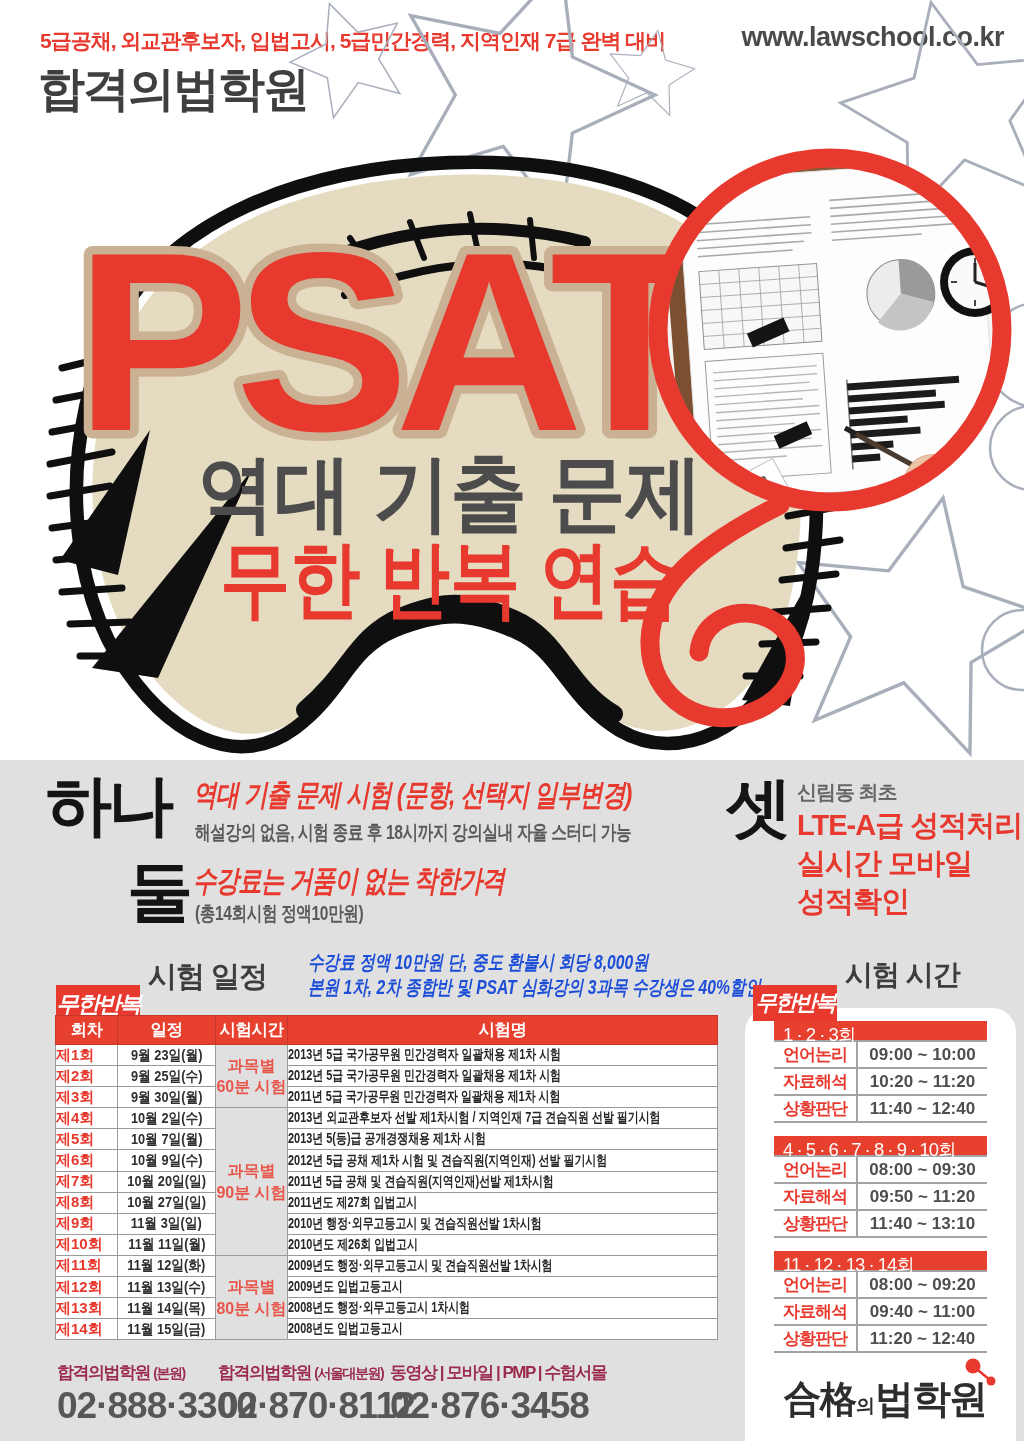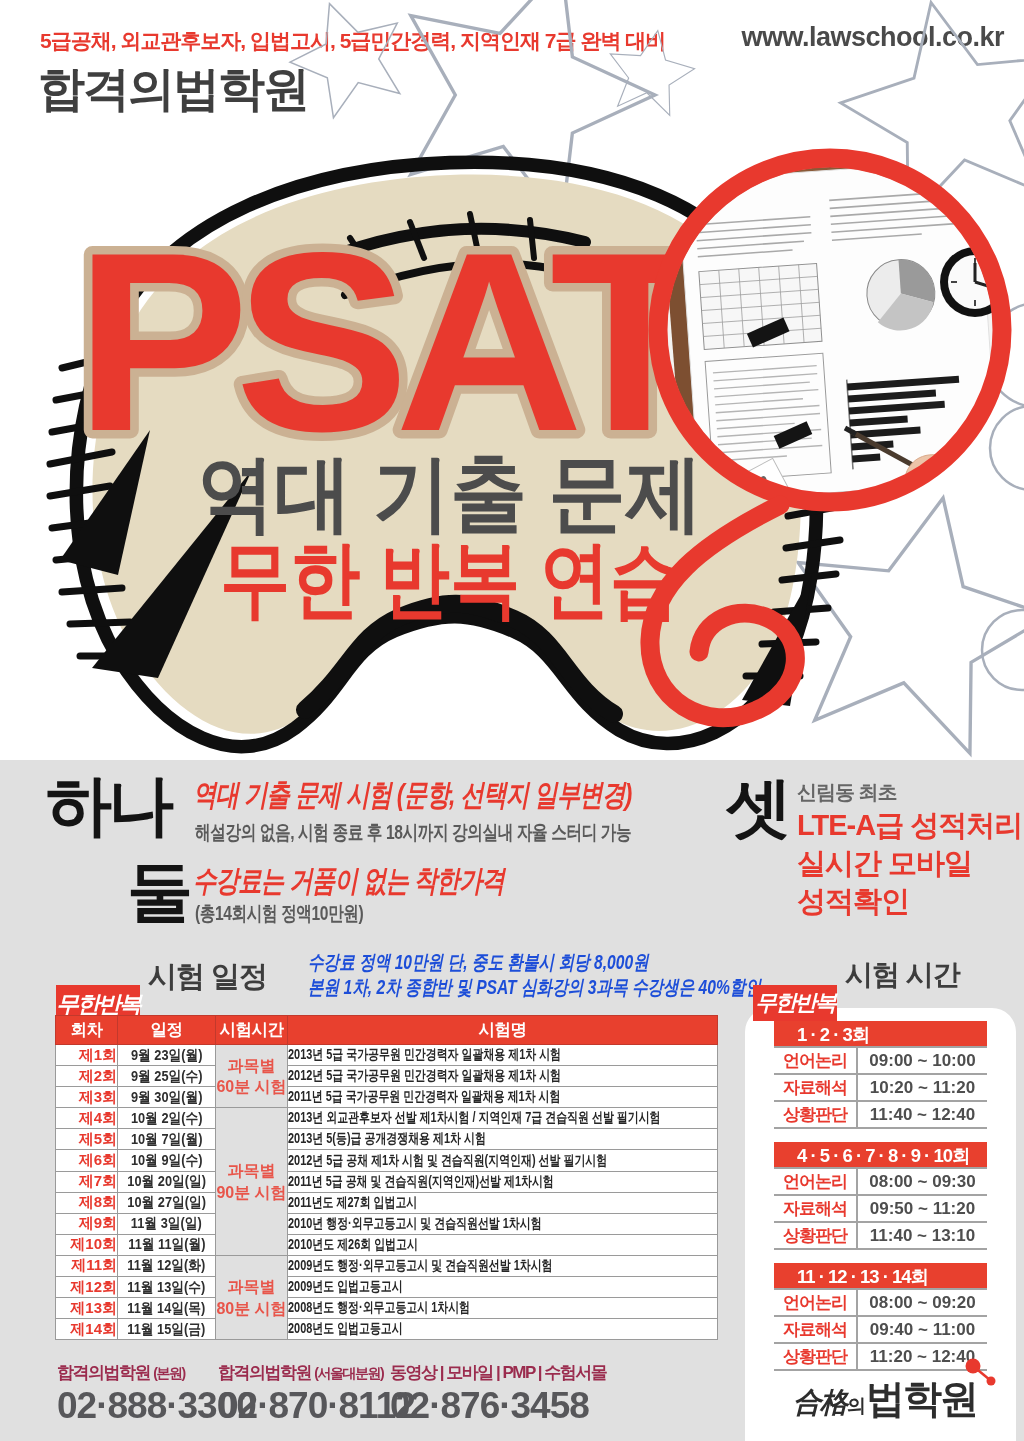--- a/index.html
+++ b/index.html
@@ -32,47 +32,47 @@
          display:flex;align-items:center;justify-content:center;letter-spacing:-2px;margin-top:33px;}
   .sec-title{font-size:29px;font-weight:900;color:#3d3d3d;letter-spacing:-1px;line-height:1;}
   .notes{font-size:20px;font-weight:700;color:#1d4ed8;line-height:25px;font-style:italic;}
 
   
   table.sched{position:absolute;left:55px;top:1015px;width:662px;z-index:3;
     border-collapse:collapse;table-layout:fixed;background:#fff;}
   table.sched th{background:#e8402e;color:#fff;font-size:16.5px;font-weight:bold;height:26px;
     border:1.5px solid #c2392c;letter-spacing:-0.5px;}
   table.sched td{border:1.5px solid #9a9a9a;height:20.1px;padding:0;overflow:hidden;white-space:nowrap;}
-  td.c-no{color:#e8392e;font-weight:bold;font-size:15px;text-align:right;}
+  td.c-no{color:#e8392e;font-weight:bold;font-size:15px;text-align:left;}
   td.c-date{text-align:center;color:#2e2e2e;font-weight:bold;font-size:14.5px;}
   td.c-time{background:#e0e0e0;color:#e8554a;text-align:center;font-weight:bold;font-size:16px;line-height:1.35;white-space:normal;}
   td.c-exam{padding-left:10px;color:#262626;font-weight:bold;font-size:14px;}
 
   
   .times-panel{left:745px;top:1008px;width:271px;height:433px;background:#fff;
     border-radius:24px 24px 0 0;z-index:2;}
   .tgroup{margin:0 29px;}
   .tg-first{padding-top:13px;}
   .tg-gap{margin-top:13px;}
-  .tg-header{height:25px;background:#e8402e;color:#fff;font-weight:bold;font-size:18.5px;
-    line-height:27px;padding-left:23px;letter-spacing:-1px;white-space:nowrap;}
+  .tg-header{height:19px;background:#e8402e;color:#fff;font-weight:normal;font-size:18.5px;
+    line-height:27px;padding-left:9px;letter-spacing:-1px;white-space:nowrap;}
   .tg-rows{border-top:2px solid #a3a3a3;}
   .tg-row{display:flex;height:25px;border-bottom:2px solid #a3a3a3;}
   .tg-subject{width:82px;color:#e8392e;font-weight:bold;font-size:17px;text-align:center;
     line-height:25px;border-right:2px solid #a3a3a3;letter-spacing:-1px;}
   .tg-time{flex:1;text-align:center;color:#4e4e4e;font-size:17px;font-weight:600;line-height:25px;letter-spacing:0;}
 
   
   .contact{top:1361px;z-index:3;}
   .c-label{font-size:17px;font-weight:bold;color:#9b2c4e;letter-spacing:-1.5px;white-space:nowrap;}
   .c-label .sub{font-size:14px;}
   .c-phone{font-size:37px;color:#57575a;font-weight:bold;letter-spacing:-1px;line-height:1.05;margin-top:3px;white-space:nowrap;}
 
   .logo{left:765px;top:1372px;width:240px;text-align:center;z-index:3;color:#2d2d2d;white-space:nowrap;}
-  .logo .hanja{font-size:28px;font-weight:900;letter-spacing:-1px;font-style:italic;}
+  .logo .hanja{font-size:37px;font-weight:900;letter-spacing:-1px;}
   .logo .particle{font-size:19px;font-weight:700;}
   .logo .rest{font-size:39px;font-weight:900;letter-spacing:-2px;}
   .logo-dots{position:absolute;right:8px;top:-14px;}
 </style>
 </head>
 <body>
 
 <div class="poster">
 
   <div class="abs gray-bg"></div>

